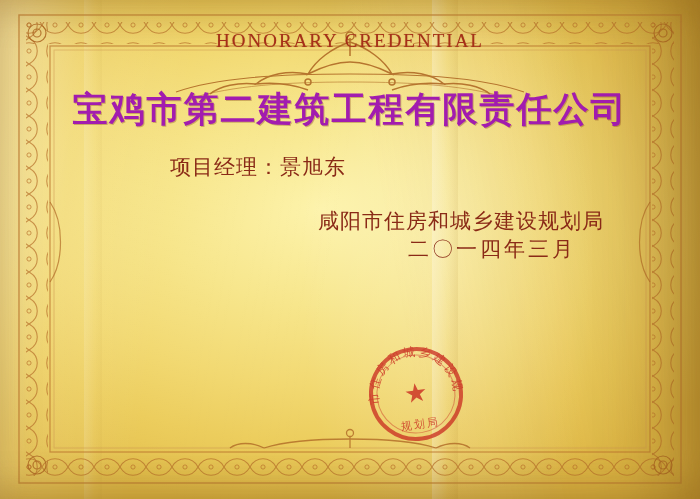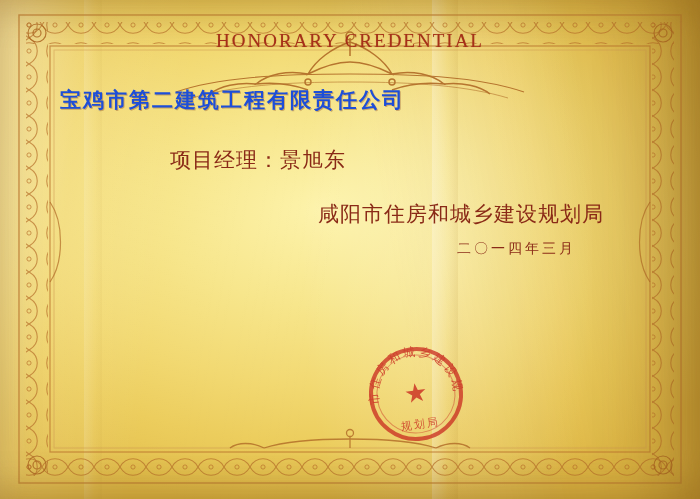--- a/index.html
+++ b/index.html
@@ -95,63 +95,63 @@
     font-size: 19px;
     letter-spacing: 2.0px;
     color: #a8321b;
     margin-top: 4px;
     font-family: "Liberation Serif", serif;
     text-shadow: 0 0 1px rgba(150,55,25,.45);
   }
 
   .recipient {
     margin-top: 34px;
-    font-size: 21px;
+    text-align: center;
+    font-size: 35px;
     font-weight: bold;
     letter-spacing: 2px;
-    color: #1d4ed8;
+    color: #a21caf;
     text-shadow: 1px 1px 0 rgba(110,35,12,.30);
   }
 
   .body-text {
     margin-top: 22px;
     font-size: 21px;
     line-height: 1.78;
     color: #8a2a17;
     letter-spacing: 1px;
     padding: 0 14px 0 16px;
     text-align: justify;
     text-align-last: left;
   }
   .body-text .indent { display: inline-block; width: 2.1em; }
 
   .manager {
-    margin-top: 32px;
+    margin-top: 20px;
     font-size: 21px;
     letter-spacing: 1px;
     color: #8a2a17;
     padding-left: 110px;
   }
 
   .signoff {
     margin-top: 26px;
     text-align: right;
     padding-right: 36px;
     position: relative;
   }
   .issuer {
     font-size: 21px;
     letter-spacing: 1px;
     color: #8a2a17;
   }
   .issue-date {
-    font-size: 14px;
+    font-size: 21px;
     letter-spacing: 3px;
     color: #8a2a17;
-    margin-top: 12px;
     padding-right: 28px;
   }
 
   
   .seal {
     position: absolute;
     left: 362px;
     top: 340px;
     width: 108px;
     height: 108px;

